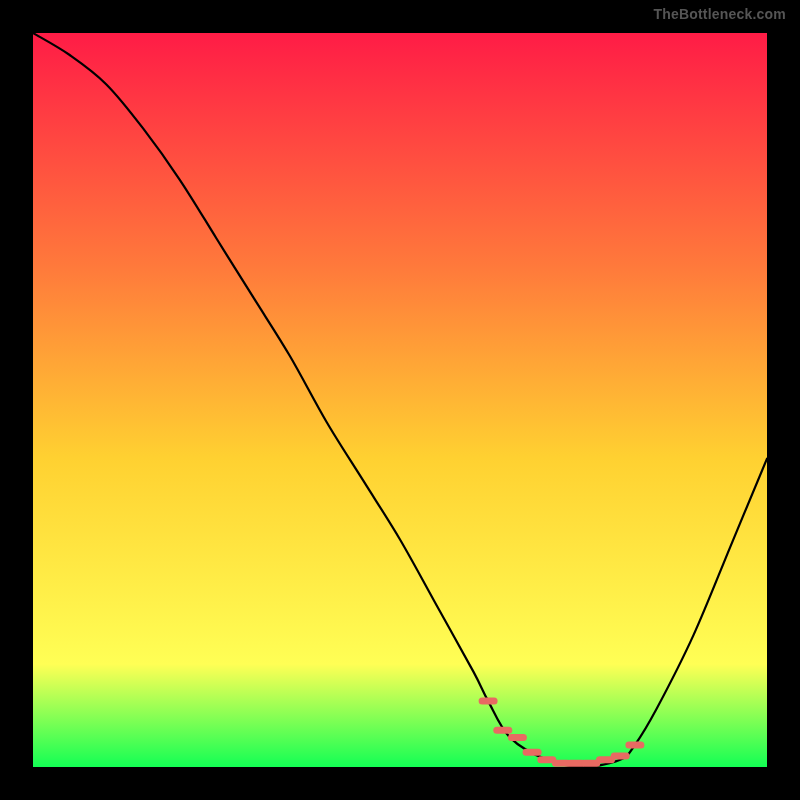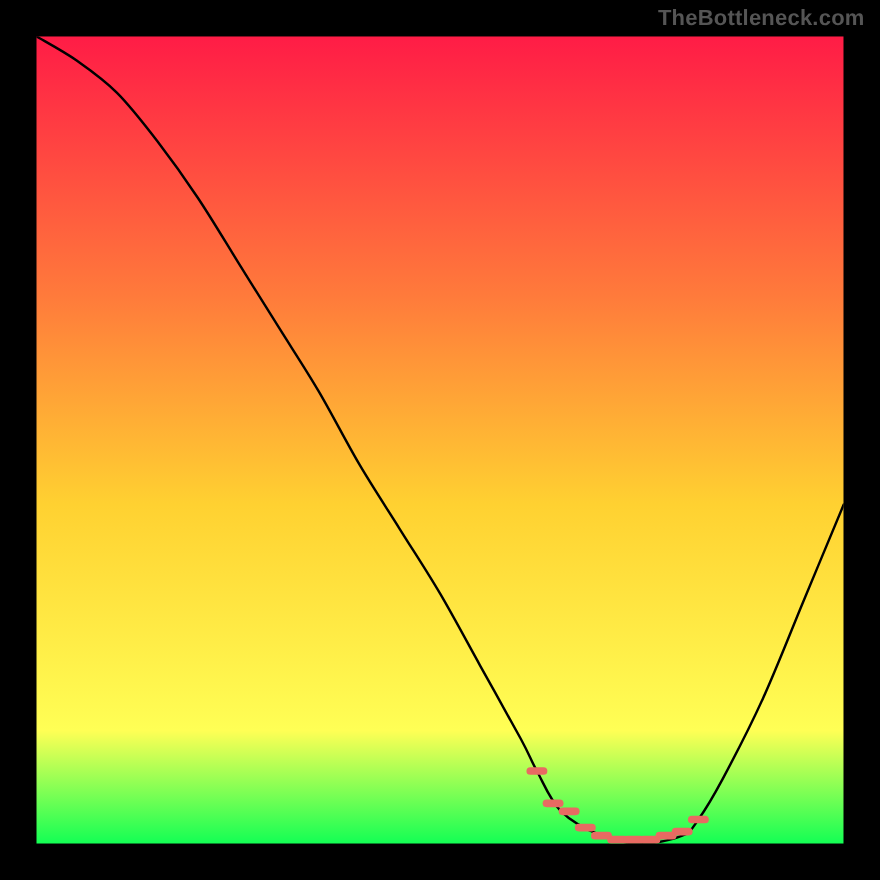--- a/index.html
+++ b/index.html
@@ -15,21 +15,21 @@
     position: relative;
     width: 800px;
     height: 800px;
     background: #000;
   }
   .watermark {
     position: absolute;
     top: 6px;
     right: 14px;
     color: #555;
-    font-size: 20px;
+    font-size: 14px;
     font-weight: 600;
     letter-spacing: 0.2px;
   }
   .plot-wrap {
     position: absolute;
     left: 33px;
     top: 33px;
     width: 734px;
     height: 734px;
     overflow: visible;

